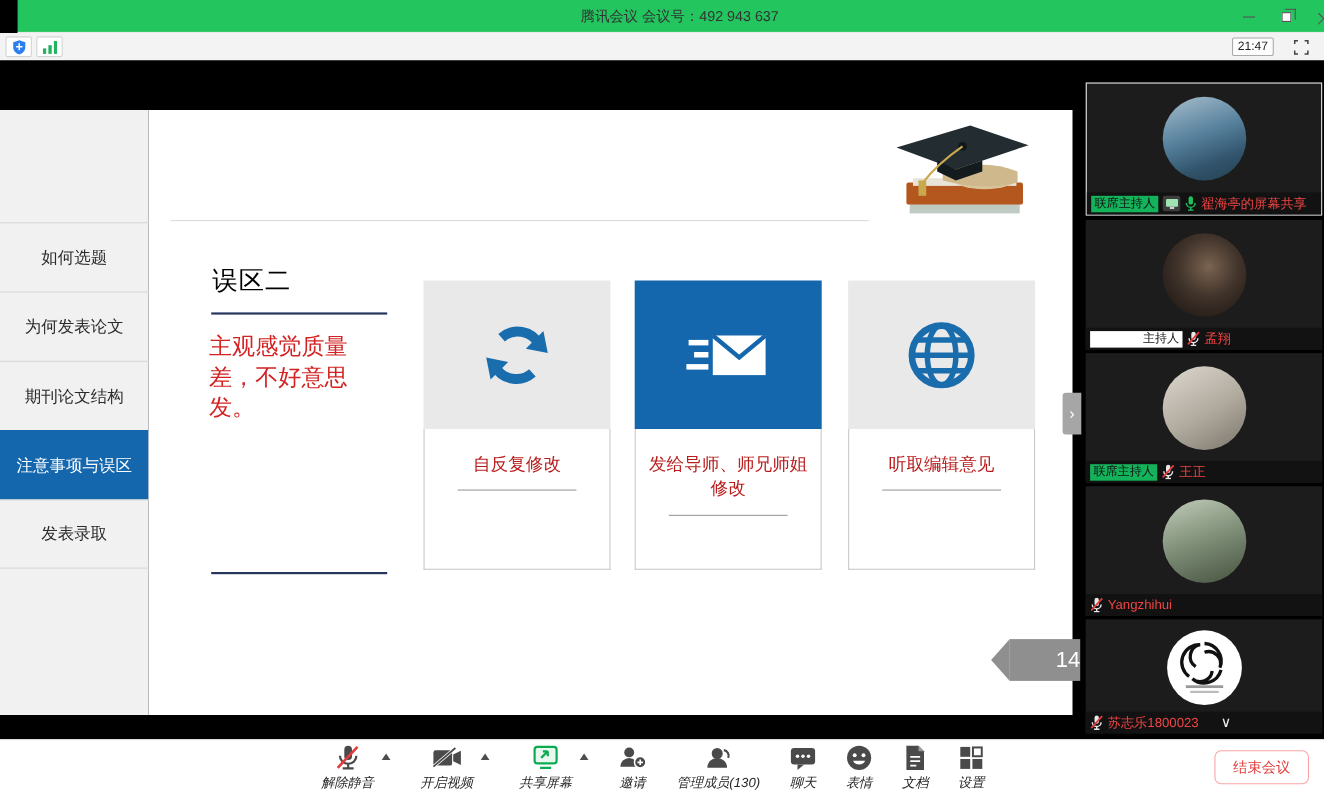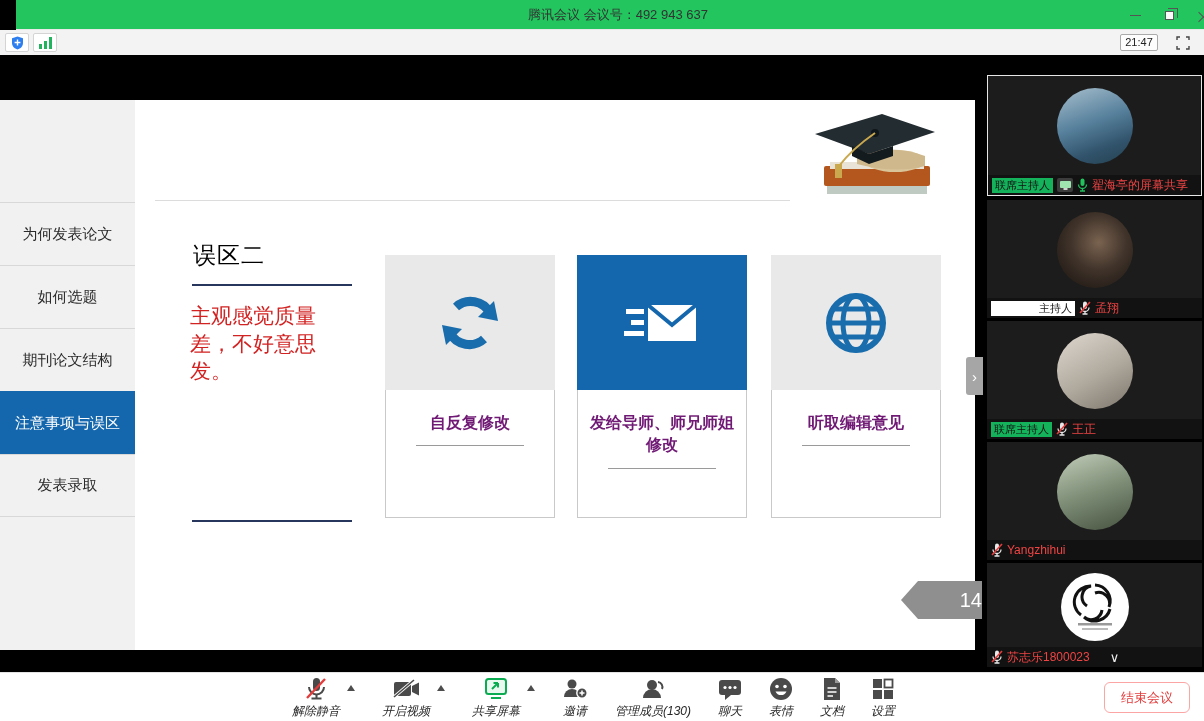--- a/index.html
+++ b/index.html
@@ -42,21 +42,21 @@
   .gradcap{position:absolute;right:28px;top:4px;}
   .s-heading{position:absolute;left:58px;top:140px;font-size:23px;color:#000000;letter-spacing:1px;}
   .head-rule{position:absolute;left:57px;top:184px;width:160px;height:2px;background:#26365c;}
   .red-text{position:absolute;left:55px;top:202px;width:155px;font-size:21px;line-height:1.32;color:#d32222;}
   .bottom-rule{position:absolute;left:57px;top:420px;width:160px;height:2px;background:#26365c;}
   .card{position:absolute;top:155px;width:170px;height:263px;}
   .card1{left:250px;} .card2{left:442px;} .card3{left:636px;}
   .card-head{height:135px;display:flex;align-items:center;justify-content:center;}
   .head-gray{background:#e9e9e9;} .head-blue{background:#1467ad;}
   .card-body{height:128px;background:#fff;border:1px solid #c9c9c9;border-top:none;text-align:center;padding-top:22px;}
-  .card-title{font-size:16px;color:#701a75;line-height:1.4;padding:0 8px;font-weight:bold;}
+  .card-title{font-size:16px;color:#b91c1c;line-height:1.4;padding:0 8px;}
   .card-rule{width:108px;height:1px;background:#9a9a9a;margin:11px auto 0;}
   .pennant{position:absolute;right:-7px;top:481px;width:64px;height:38px;background:#8f8f8f;display:flex;align-items:center;justify-content:flex-end;color:#fff;font-size:20px;}
   .pennant:before{content:"";position:absolute;left:-17px;top:0;border-top:19px solid transparent;border-bottom:19px solid transparent;border-right:17px solid #8f8f8f;}
 
   
   .collapse-btn{position:absolute;left:966px;top:302px;width:17px;height:38px;background:#a6a6a6;border-radius:3px 0 0 3px;color:#fff;font-size:15px;display:flex;align-items:center;justify-content:center;cursor:pointer;}
 
   
   .vpanel{position:absolute;left:985px;top:18px;width:219px;height:594px;background:#000;overflow:hidden;}
   .tile{position:absolute;left:2px;width:215px;background:#1c1c1c;cursor:pointer;}
@@ -123,24 +123,24 @@
           <path d="M1 4 V1 H4 M10 1 H13 V4 M13 10 V13 H10 M4 13 H1 V10"></path>
         </svg>
     </div>
   </div>
 
   <div class="stage">
 
     <div class="ppt-side">
       <div class="navlist">
         <div class="nav-item">
+            <span>如何选题</span>
+          </div>
+        <div class="nav-item">
             <span>为何发表论文</span>
-          </div>
-        <div class="nav-item">
-            <span>如何选题</span>
           </div>
         <div class="nav-item">
             <span>期刊论文结构</span>
           </div>
         <div class="nav-item active">
             <span>注意事项与误区</span>
             <span class="nav-arrow"></span>
           </div>
         <div class="nav-item">
             <span>发表录取</span>

